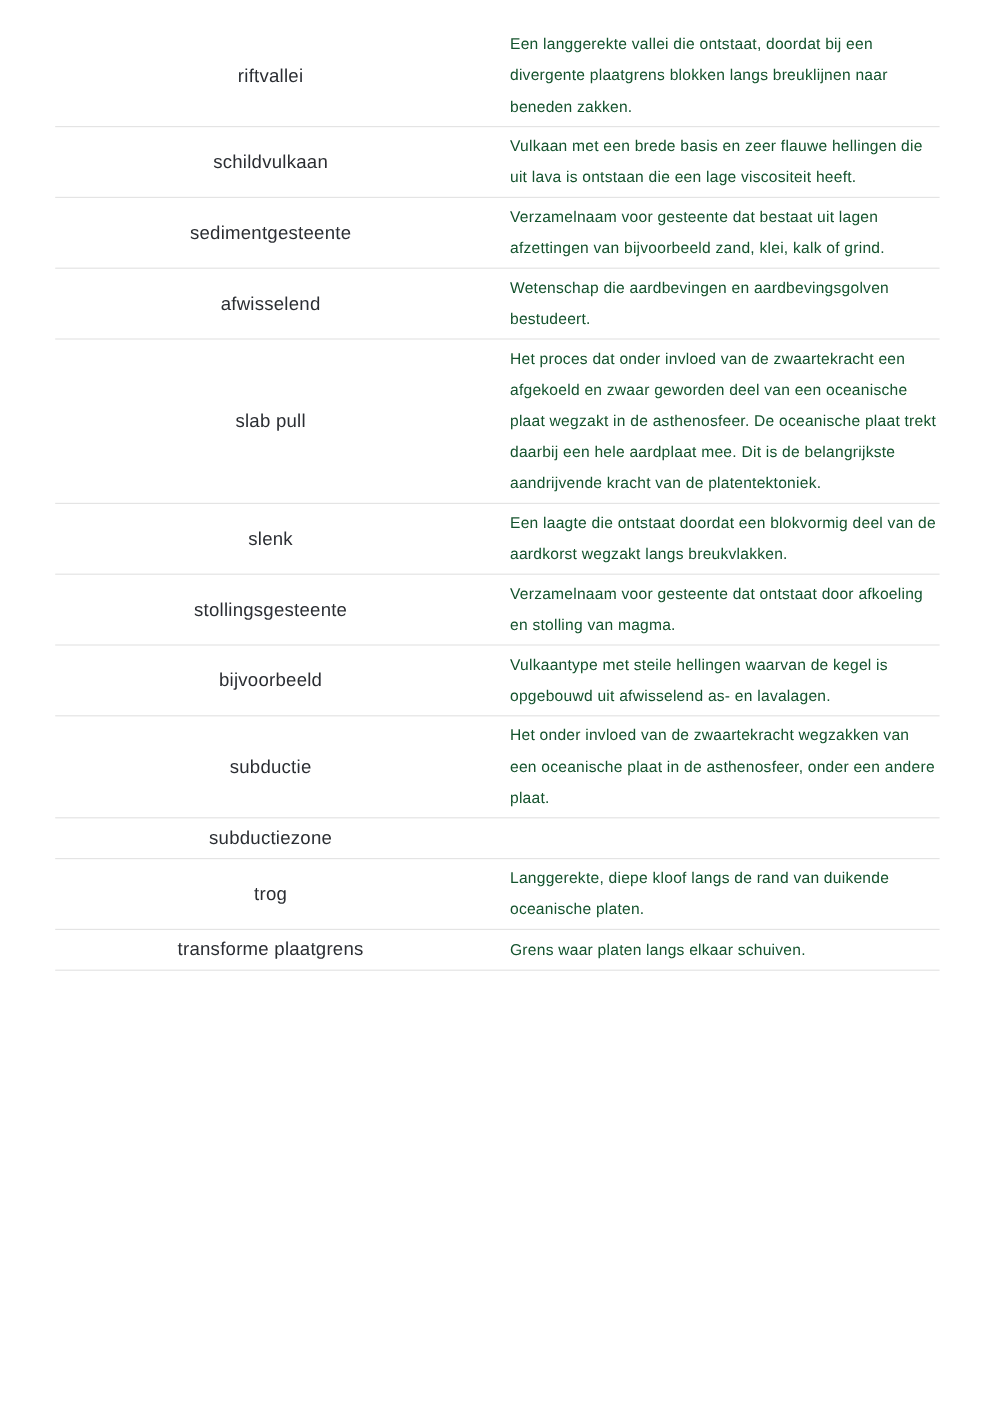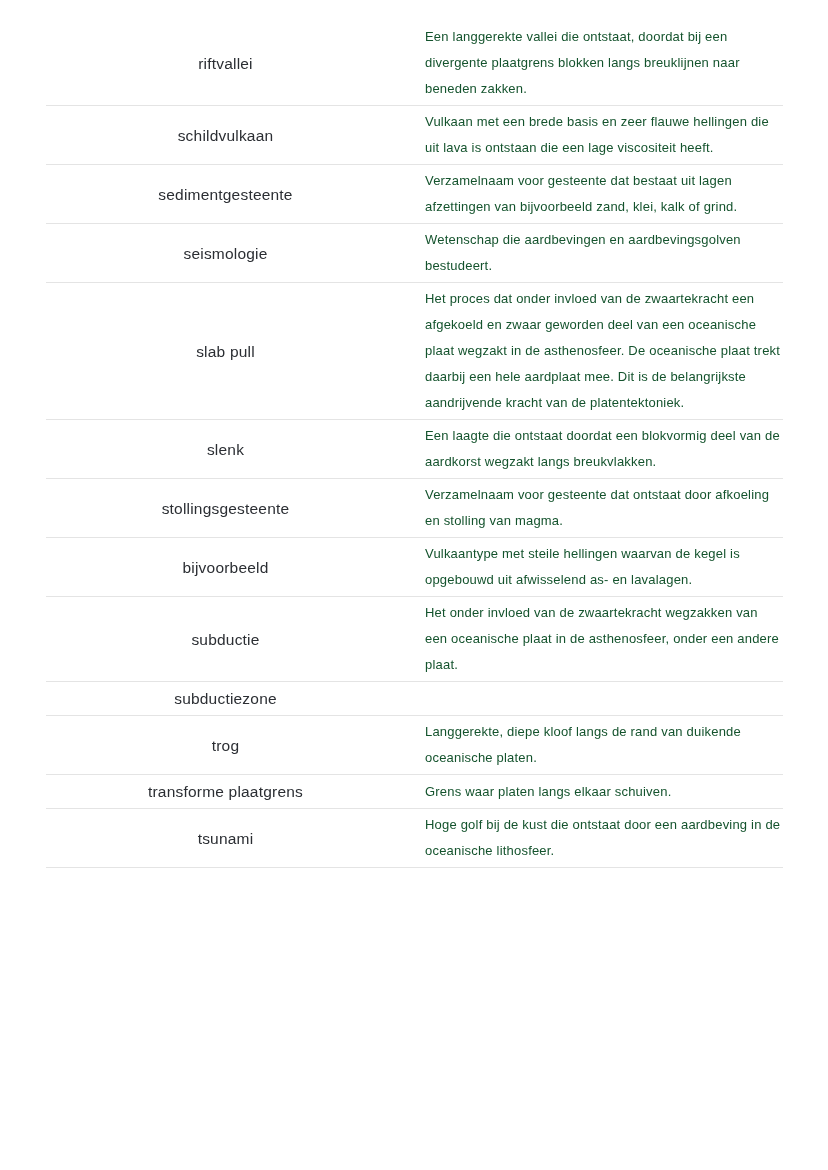--- a/index.html
+++ b/index.html
@@ -57,21 +57,21 @@
       <div class="term">schildvulkaan</div>
       <div class="def">Vulkaan met een brede basis en zeer flauwe hellingen die uit lava is ontstaan die een lage viscositeit heeft.</div>
     </div>
 
     <div class="row">
       <div class="term">sedimentgesteente</div>
       <div class="def">Verzamelnaam voor gesteente dat bestaat uit lagen afzettingen van bijvoorbeeld zand, klei, kalk of grind.</div>
     </div>
 
     <div class="row">
-      <div class="term">seismologie</div>
+      <div class="term">afwisselend</div>
       <div class="def">Wetenschap die aardbevingen en aardbevingsgolven bestudeert.</div>
     </div>
 
     <div class="row">
       <div class="term">slab pull</div>
       <div class="def">Het proces dat onder invloed van de zwaartekracht een afgekoeld en zwaar geworden deel van een oceanische plaat wegzakt in de asthenosfeer. De oceanische plaat trekt daarbij een hele aardplaat mee. Dit is de belangrijkste aandrijvende kracht van de platentektoniek.</div>
     </div>
 
     <div class="row">
       <div class="term">slenk</div>
@@ -100,19 +100,15 @@
     <div class="row">
       <div class="term">trog</div>
       <div class="def">Langgerekte, diepe kloof langs de rand van duikende oceanische platen.</div>
     </div>
 
     <div class="row">
       <div class="term">transforme plaatgrens</div>
       <div class="def">Grens waar platen langs elkaar schuiven.</div>
     </div>
 
-    <div class="row">
-      <div class="term">tsunami</div>
-      <div class="def">Hoge golf bij de kust die ontstaat door een aardbeving in de oceanische lithosfeer.</div>
-    </div>
 
   </div>
 </div>
 
 </body></html>

